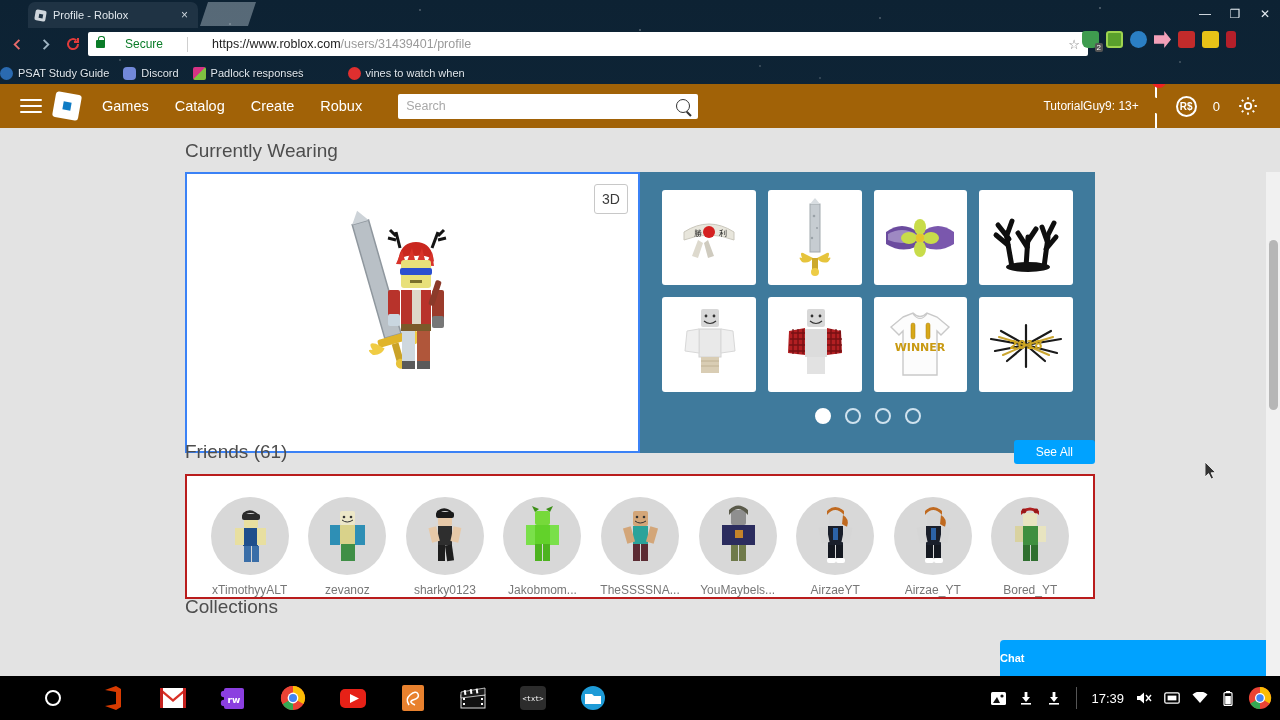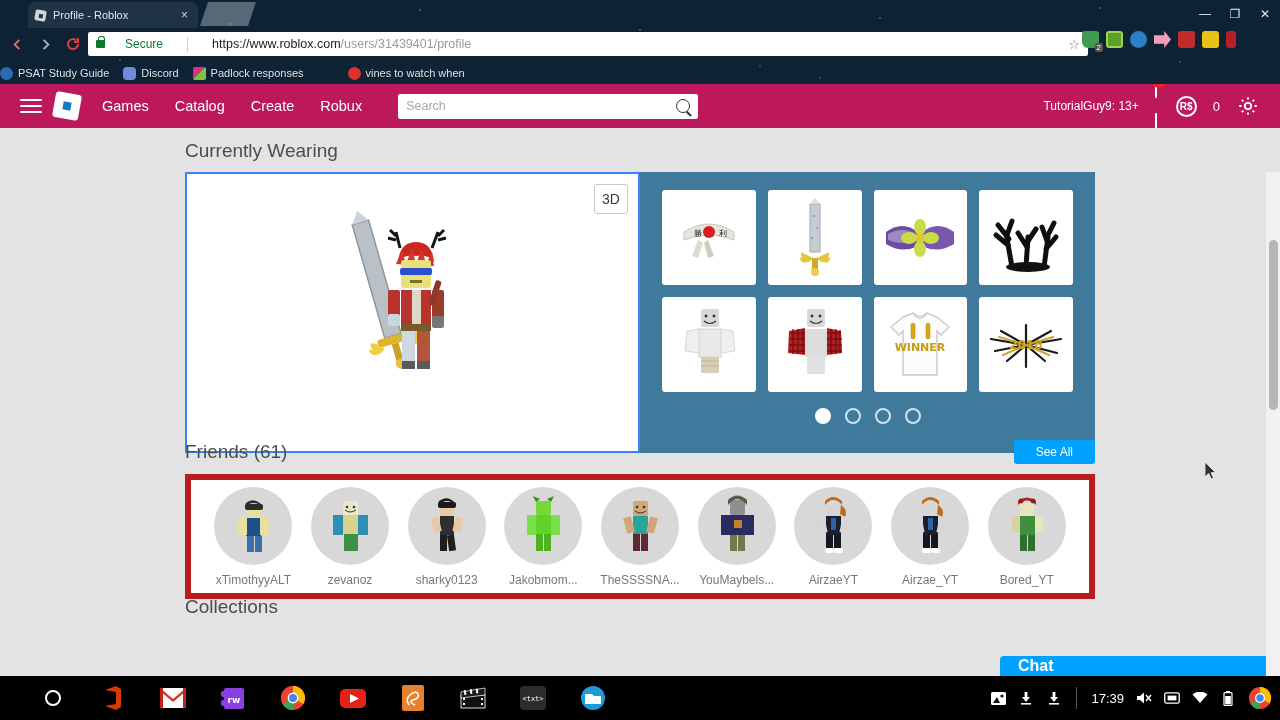--- a/index.html
+++ b/index.html
@@ -87,21 +87,21 @@
 
   
   #bookmarks { position:absolute; left:0; top:62px; width:1280px; height:22px; display:flex; align-items:center; gap:14px; }
   .bm { display:flex; align-items:center; gap:5px; cursor:pointer; }
   .bm-ico { width:13px; height:13px; border-radius:2px; flex:0 0 13px; }
   .bm-label { color:#dde5ec; font-size:11px; white-space:nowrap; text-shadow:0 1px 1px rgba(0,0,0,.6); }
 
   
   #page { position:absolute; left:0; top:84px; width:1280px; height:592px; background:#e3e3e3; overflow:hidden; }
 
-  #rbx-nav { height:44px; background:#be185d; display:flex; align-items:center; padding:0 14px; position:relative; }
+  #rbx-nav { height:44px; background:#a16207; display:flex; align-items:center; padding:0 14px; position:relative; }
   .hamburger { width:22px; margin:0 12px 0 6px; cursor:pointer; }
   .hamburger span { display:block; height:2px; background:#fff; margin:4px 0; border-radius:1px; }
   .rbx-logo {
     width:26px; height:26px; background:#fff; transform:rotate(10deg); border-radius:3px;
     margin-right:22px; position:relative; cursor:pointer;
   }
   .rbx-logo:after { content:""; position:absolute; left:9px; top:9px; width:8px; height:8px; background:#0f7bc4; }
   .nav-link { color:#fff; font-size:14.5px; margin-right:26px; cursor:pointer; white-space:nowrap; }
   .search-wrap {
     width:300px; height:25px; background:#fff; border-radius:2px;
@@ -150,31 +150,31 @@
   }
   .dots { display:flex; justify-content:center; gap:14px; margin-top:16px; }
   .dot { width:16px; height:16px; border-radius:50%; border:2px solid #cfe2ee; cursor:pointer; }
   .dot.active { background:#fff; border-color:#fff; }
 
   #friends-section { position:absolute; left:185px; top:312px; width:910px; }
   .see-all {
     margin-left:auto; background:#00a2ff; color:#fff; font-size:12px;
     padding:5px 22px; border-radius:3px; cursor:pointer;
   }
-  #friends-panel { background:#fff; border:6px solid #b91c1c; height:125px; display:flex; align-items:center; padding:0 14px; }
+  #friends-panel { background:#fff; border:2px solid #b91c1c; height:125px; display:flex; align-items:flex-end; padding:0 14px; }
   .friend { flex:1; display:flex; flex-direction:column; align-items:center; gap:8px; cursor:pointer; }
   .friend-av { width:78px; height:78px; border-radius:50%; background:#d8d8d8; position:relative; overflow:hidden; }
   .friend-name { font-size:12px; color:#777; max-width:92px; overflow:hidden; text-overflow:ellipsis; white-space:nowrap; }
 
   #collections-section { position:absolute; left:185px; top:468px; width:910px; }
 
   #chat-bar {
-    position:absolute; right:0; bottom:0; width:280px; height:20px; background:#00a2ff;
-    border-radius:4px 4px 0 0; color:#fff; font-size:16px; font-weight:bold;
-    display:flex; align-items:center; padding-left:18px; cursor:pointer;
+    position:absolute; right:0; bottom:0; width:280px; height:36px; background:#00a2ff;
+    border-radius:4px 4px 0 0; color:#fff; font-size:11px; font-weight:bold;
+    display:flex; align-items:center; cursor:pointer;
   }
 
   
   #page-scroll { position:absolute; right:0; top:44px; width:14px; height:548px; background:#f1f1f1; }
   #page-thumb { position:absolute; right:2px; top:68px; width:9px; height:170px; background:#b6b6b6; border-radius:5px; cursor:pointer; }
 
   
   #cursor { position:absolute; left:1205px; top:334px; width:12px; height:18px; z-index:50; pointer-events:none; }
 
   

